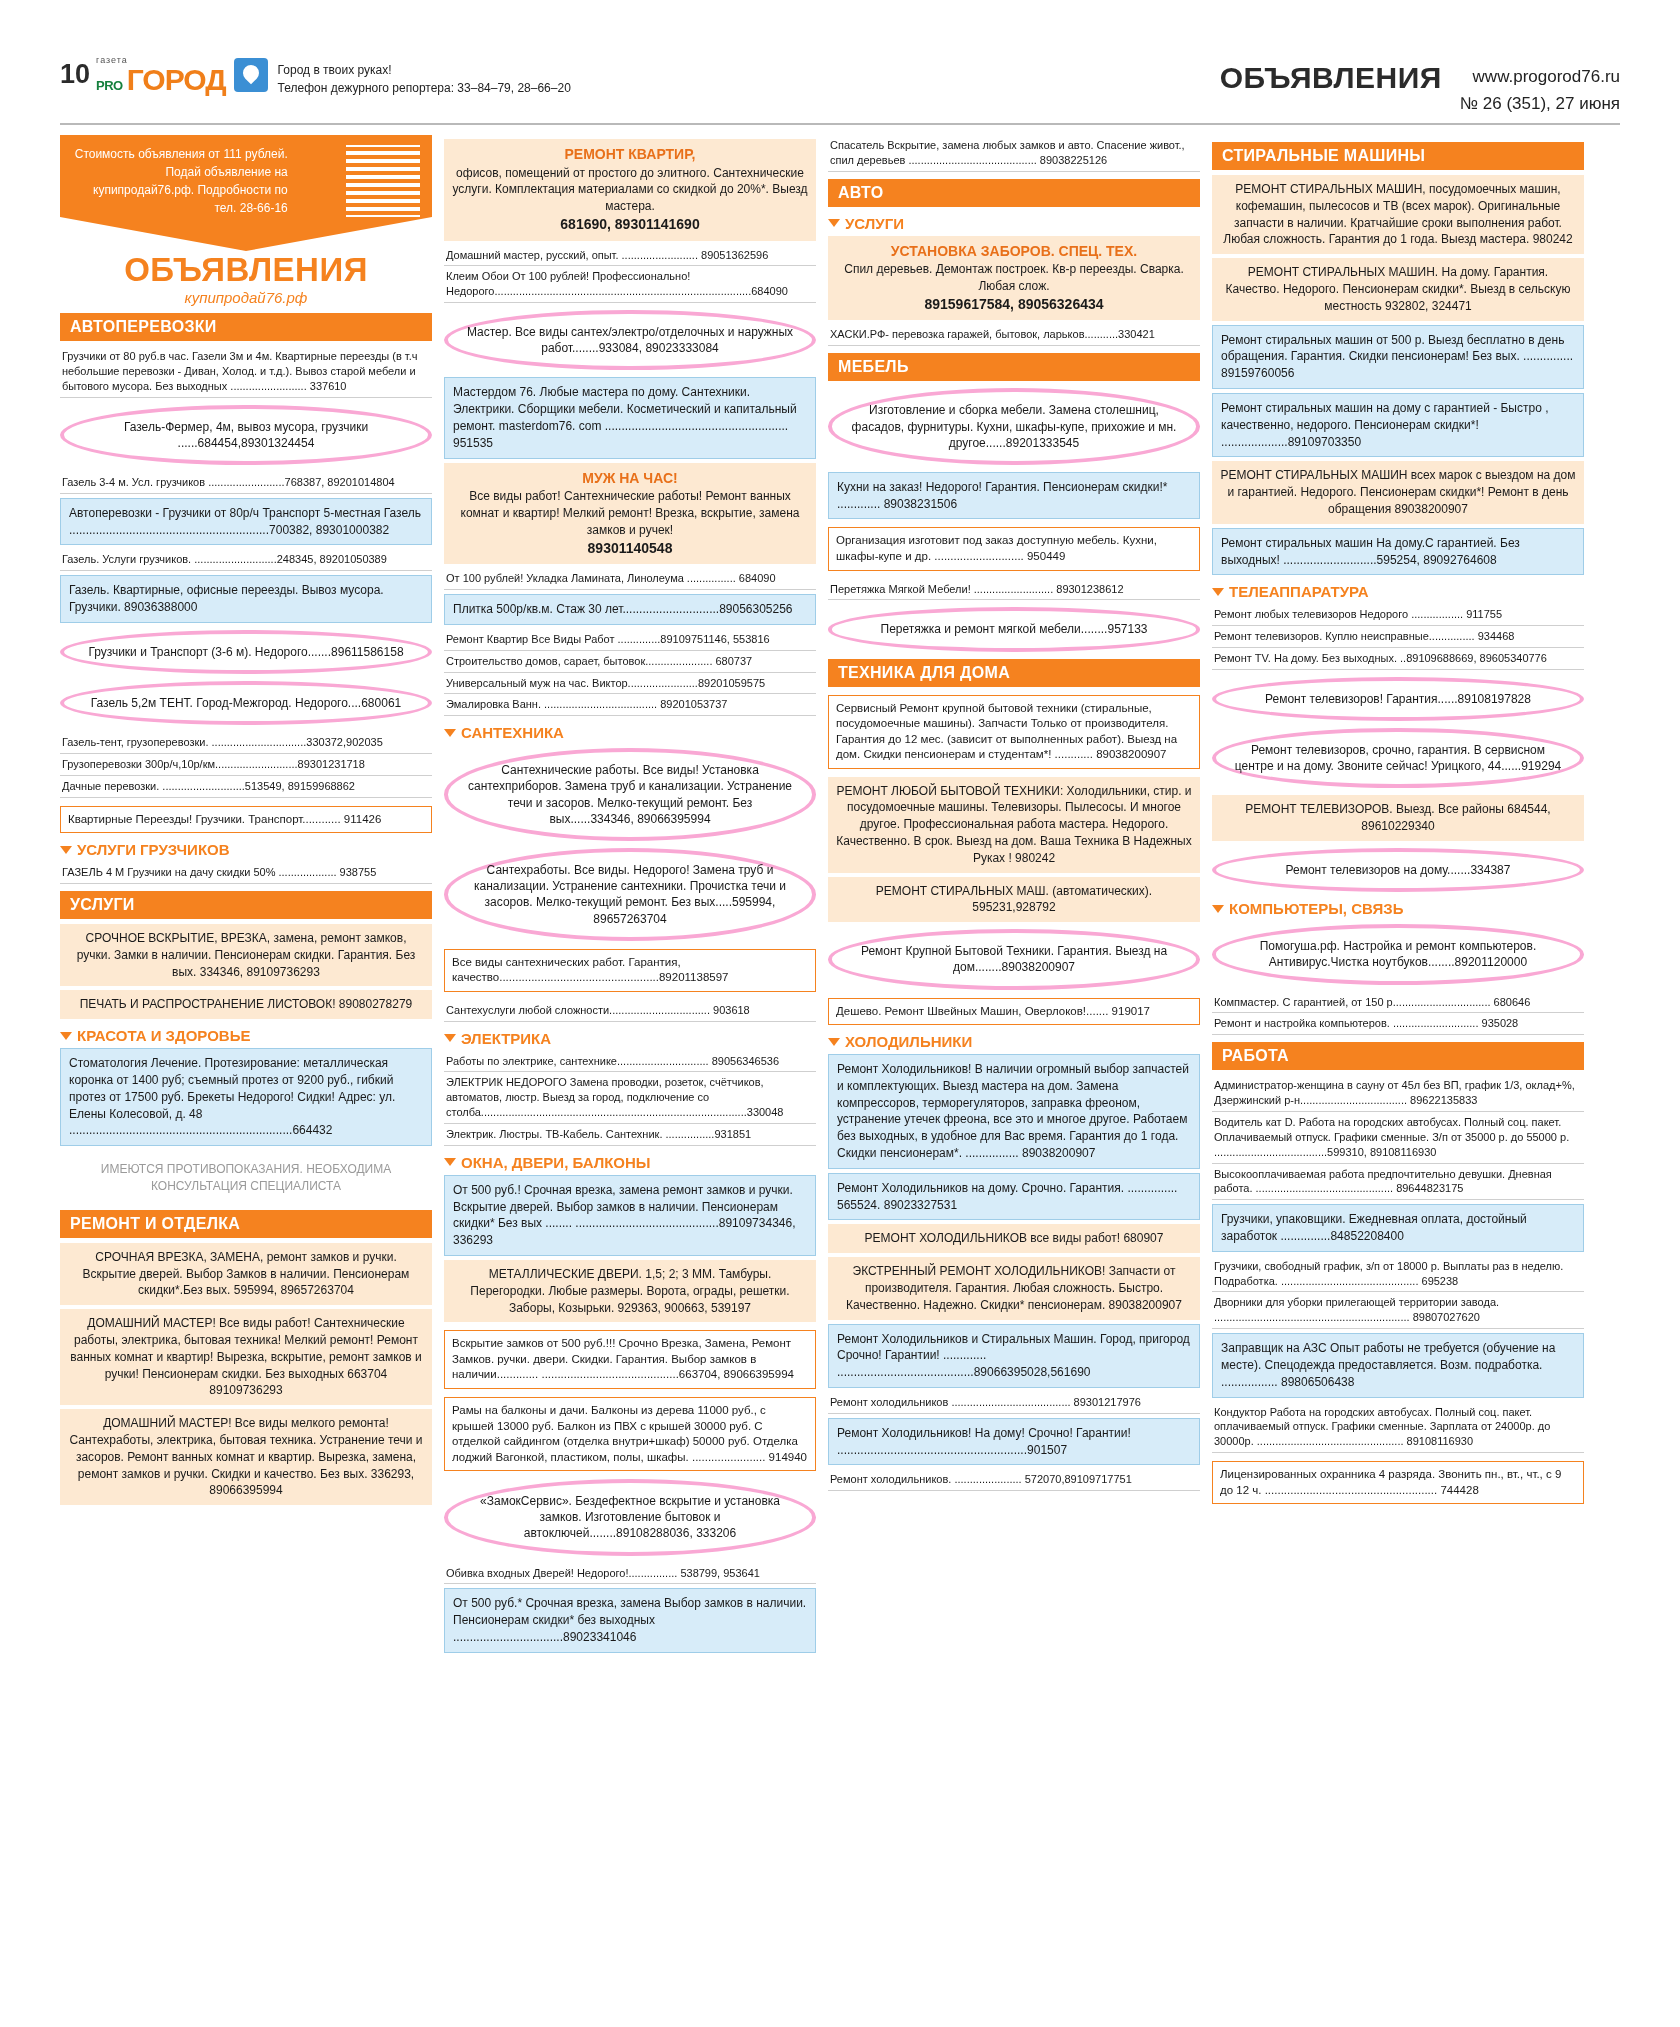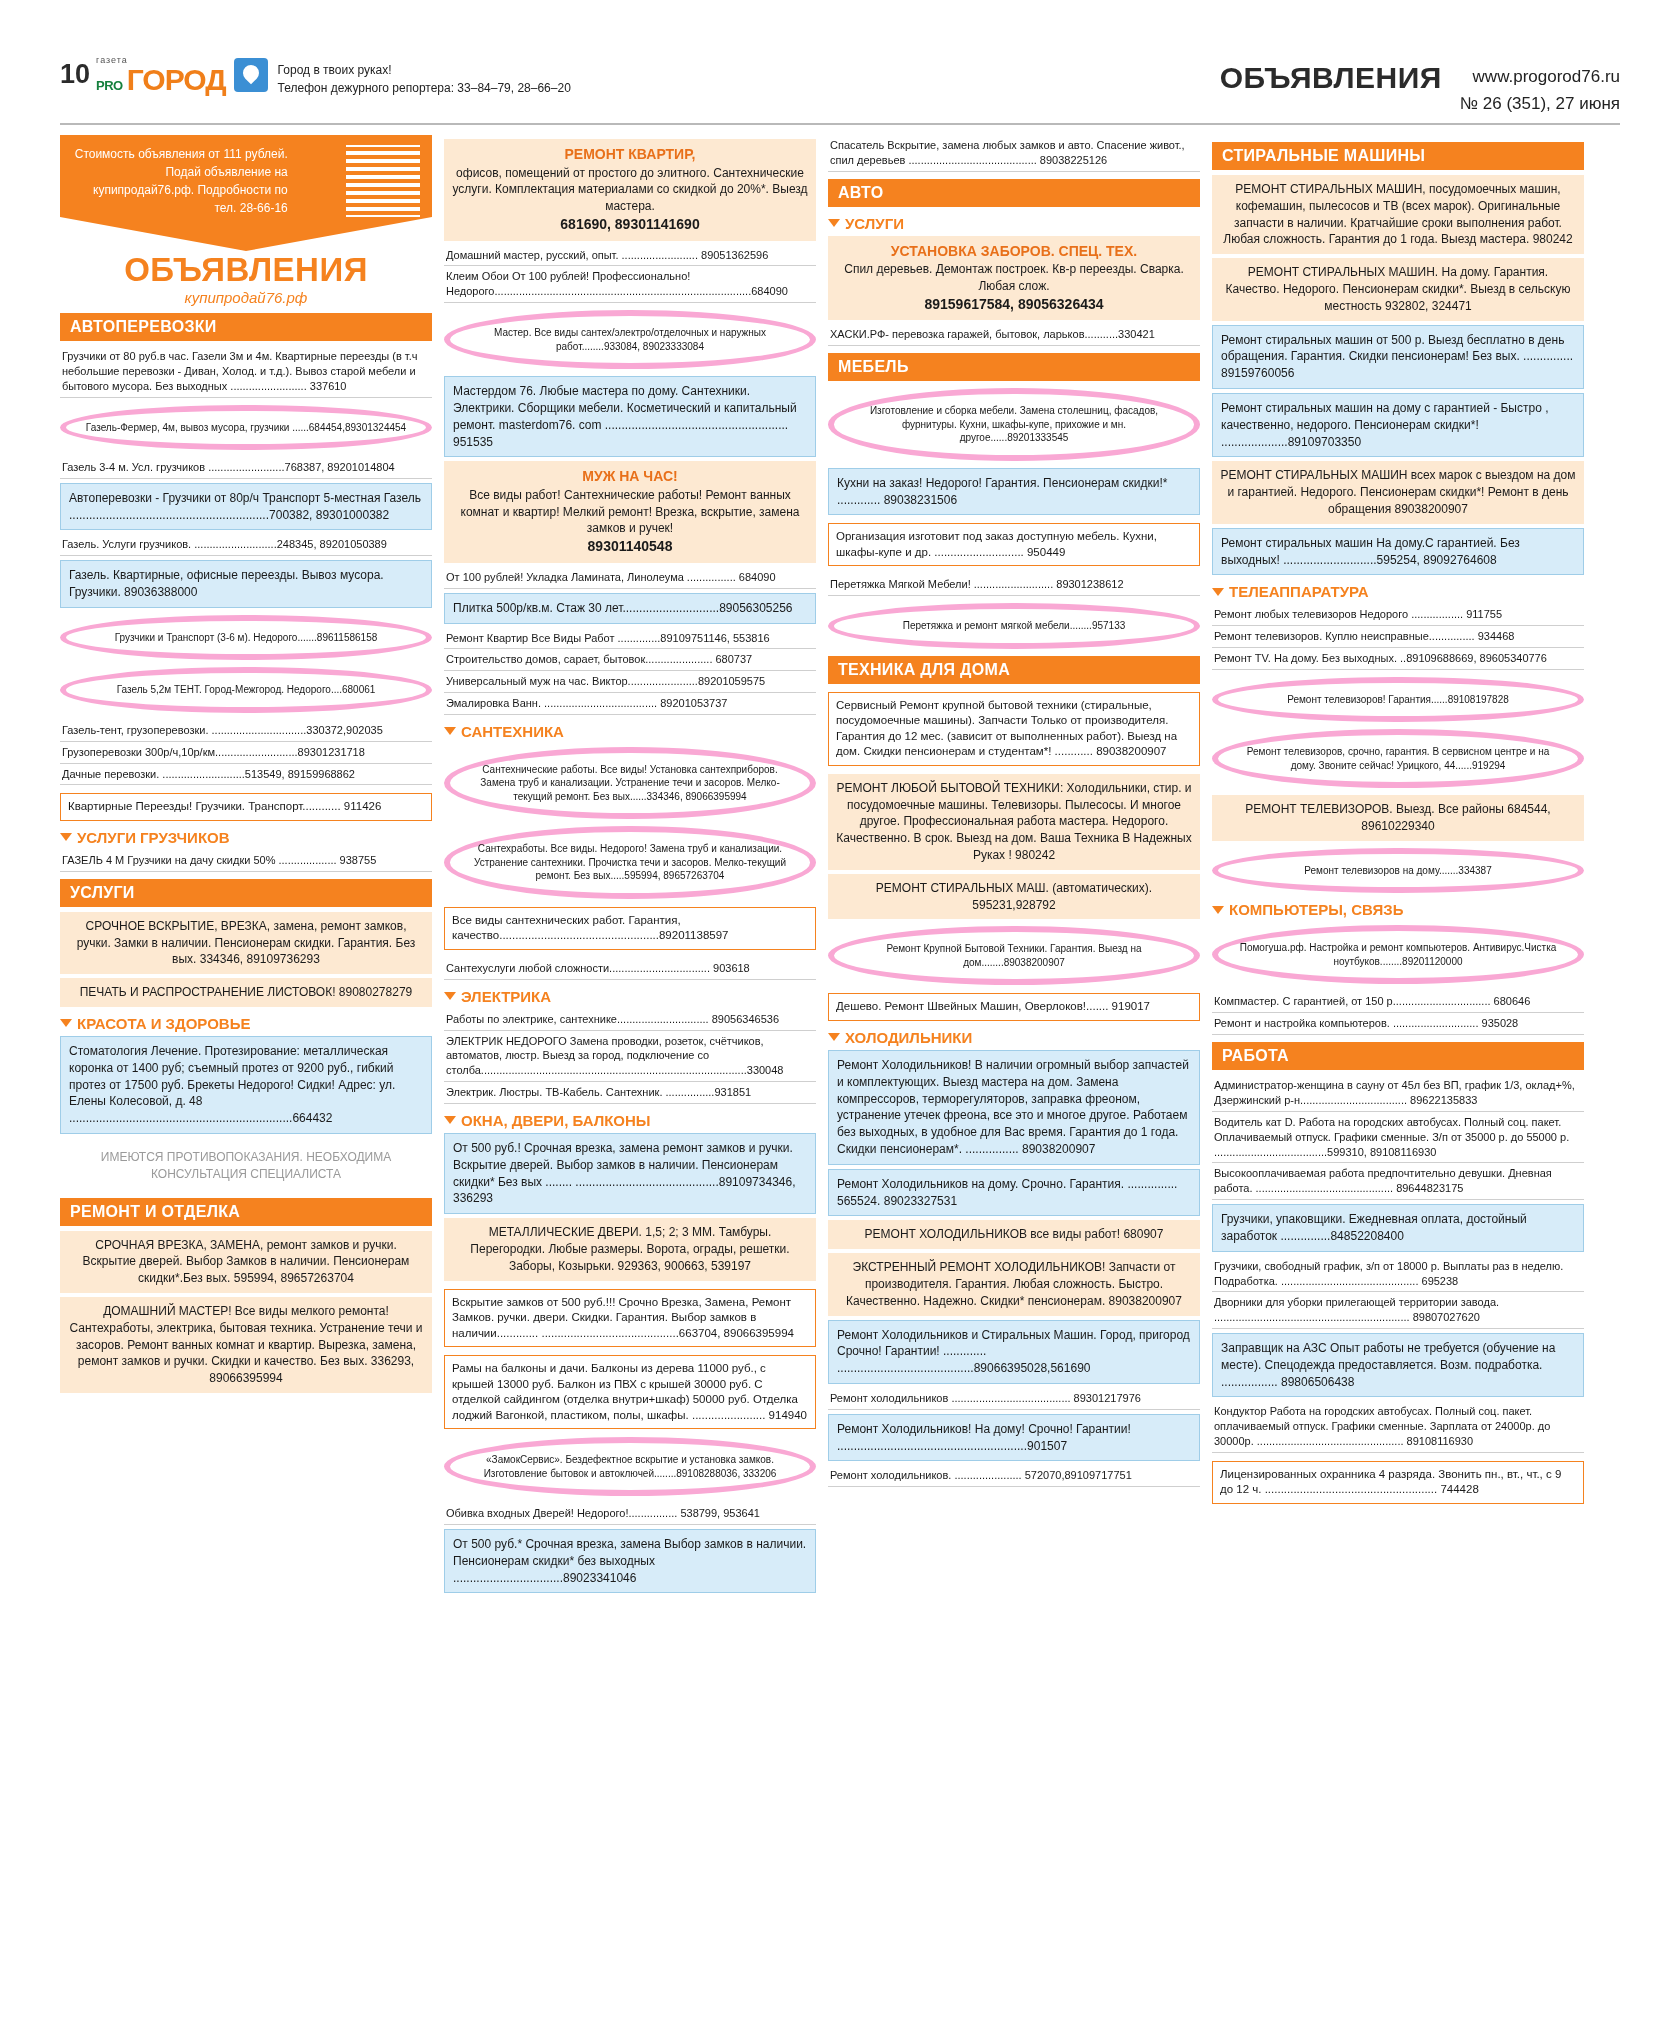--- a/index.html
+++ b/index.html
@@ -41,21 +41,21 @@
   .subcat { color:#f5821f; font-weight:bold; font-size:15px; margin:8px 0 4px; display:flex; align-items:center; gap:5px;}
   .subcat .tri { width:0;height:0;border-left:6px solid transparent;border-right:6px solid transparent;border-top:8px solid #f5821f; }
   .ad { font-size:11px; line-height:1.35; padding:3px 2px; border-bottom:1px solid #cfcfcf; }
   .box { border:1px solid #f5821f; padding:5px 7px; font-size:11.5px; line-height:1.35; margin:8px 0; }
   .box-blue { background:#d7ecf9; border:1px solid #9fcde8; padding:6px 8px; font-size:12px; line-height:1.4; margin:4px 0;}
   .box-peach { background:#fde9d2; padding:6px 8px; font-size:12px; line-height:1.4; margin:4px 0;}
   .box-peach.center, .box-blue.center { text-align:center; }
   .big { font-size:14px; font-weight:bold; }
   .or { color:#e8701a; }
   .center { text-align:center; }
-  .oval { border:6px solid #f9a8d4; border-radius:50%/50%; padding:10px 18px; font-size:10px; line-height:1.35; text-align:center; margin:7px 0; }
+  .oval { border:4px solid #f9a8d4; border-radius:50%/50%; padding:10px 18px; font-size:12px; line-height:1.35; text-align:center; margin:7px 0; }
 
   
   .promo { background:#f5821f; color:#fff; position:relative; padding:10px 12px 0; }
   .promo .ptext { font-size:12px; line-height:1.5; text-align:right; width:62%; }
   .promo .qr { position:absolute; right:12px; top:10px; width:74px; height:74px; background:
       repeating-linear-gradient(0deg,#fff 0 4px,#f5821f 4px 8px),
       repeating-linear-gradient(90deg,#fff 0 4px,transparent 4px 8px); }
   .promo-arrow { height:34px; background:#f5821f; clip-path:polygon(0 0,100% 0,50% 100%); }
   .promo-title { font-size:33px; font-weight:bold; color:#f5821f; text-align:center; letter-spacing:0.5px; }
   .promo-sub { font-size:15px; color:#f5821f; text-align:center; font-style:italic; margin-bottom:0;}
@@ -134,20 +134,21 @@
       <div class="subcat">
           <span class="tri"></span>
           <span>КРАСОТА И ЗДОРОВЬЕ</span>
         </div>
       <div class="box-blue">Стоматология Лечение. Протезирование: металлическая коронка от 1400 руб; съемный протез от 9200 руб., гибкий протез от 17500 руб. Брекеты Недорого! Сидки! Адрес: ул. Елены Колесовой, д. 48 ...................................................................664432</div>
       <div class="disclaimer">ИМЕЮТСЯ ПРОТИВОПОКАЗАНИЯ. НЕОБХОДИМА КОНСУЛЬТАЦИЯ СПЕЦИАЛИСТА</div>
 
       <div class="catbar">РЕМОНТ И ОТДЕЛКА</div>
       <div id="c1rep">
           <div class="box-peach center">СРОЧНАЯ ВРЕЗКА, ЗАМЕНА, ремонт замков и ручки. Вскрытие дверей. Выбор Замков в наличии. Пенсионерам скидки*.Без вых. 595994, 89657263704</div>
+          <div class="box-peach center">ДОМАШНИЙ МАСТЕР! Все виды работ! Сантехнические работы, электрика, бытовая техника! Мелкий ремонт! Ремонт ванных комнат и квартир! Вырезка, вскрытие, ремонт замков и ручки! Пенсионерам скидки. Без выходных 663704 89109736293</div>
           <div class="box-peach center">ДОМАШНИЙ МАСТЕР! Все виды мелкого ремонта! Сантехработы, электрика, бытовая техника. Устранение течи и засоров. Ремонт ванных комнат и квартир. Вырезка, замена, ремонт замков и ручки. Скидки и качество. Без вых. 336293, 89066395994</div>
         </div>
     </div>
 
     <div class="col c2">
       <div class="box-peach center">
         <div class="big or">РЕМОНТ КВАРТИР,</div>
         <div>офисов, помещений от простого до элитного. Сантехнические услуги. Комплектация материалами со скидкой до 20%*. Выезд мастера.</div>
         <div class="big">681690, 89301141690</div>
       </div>

